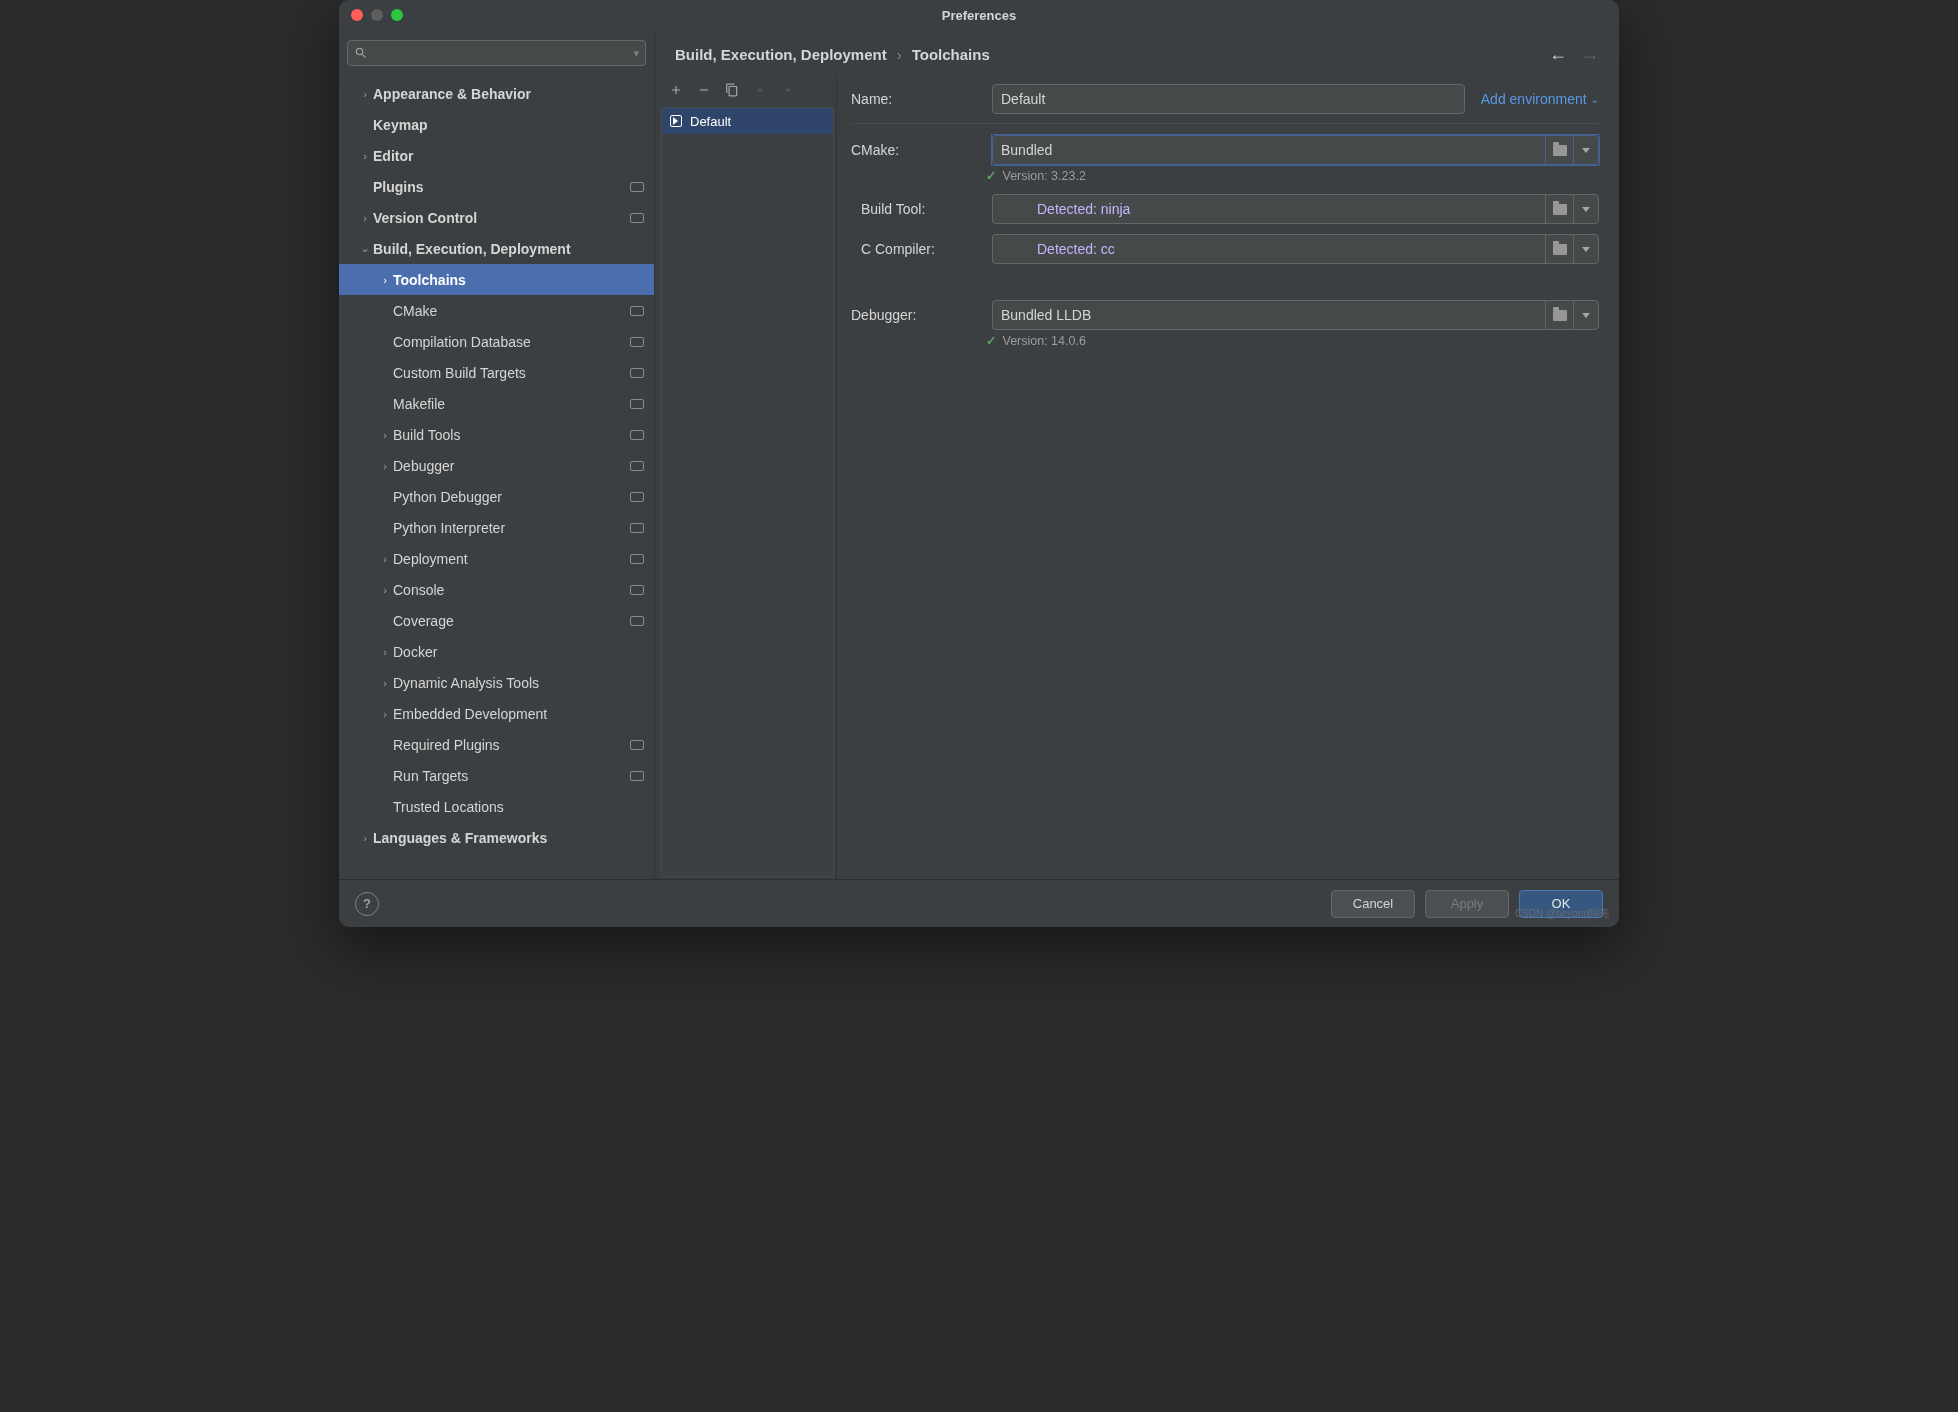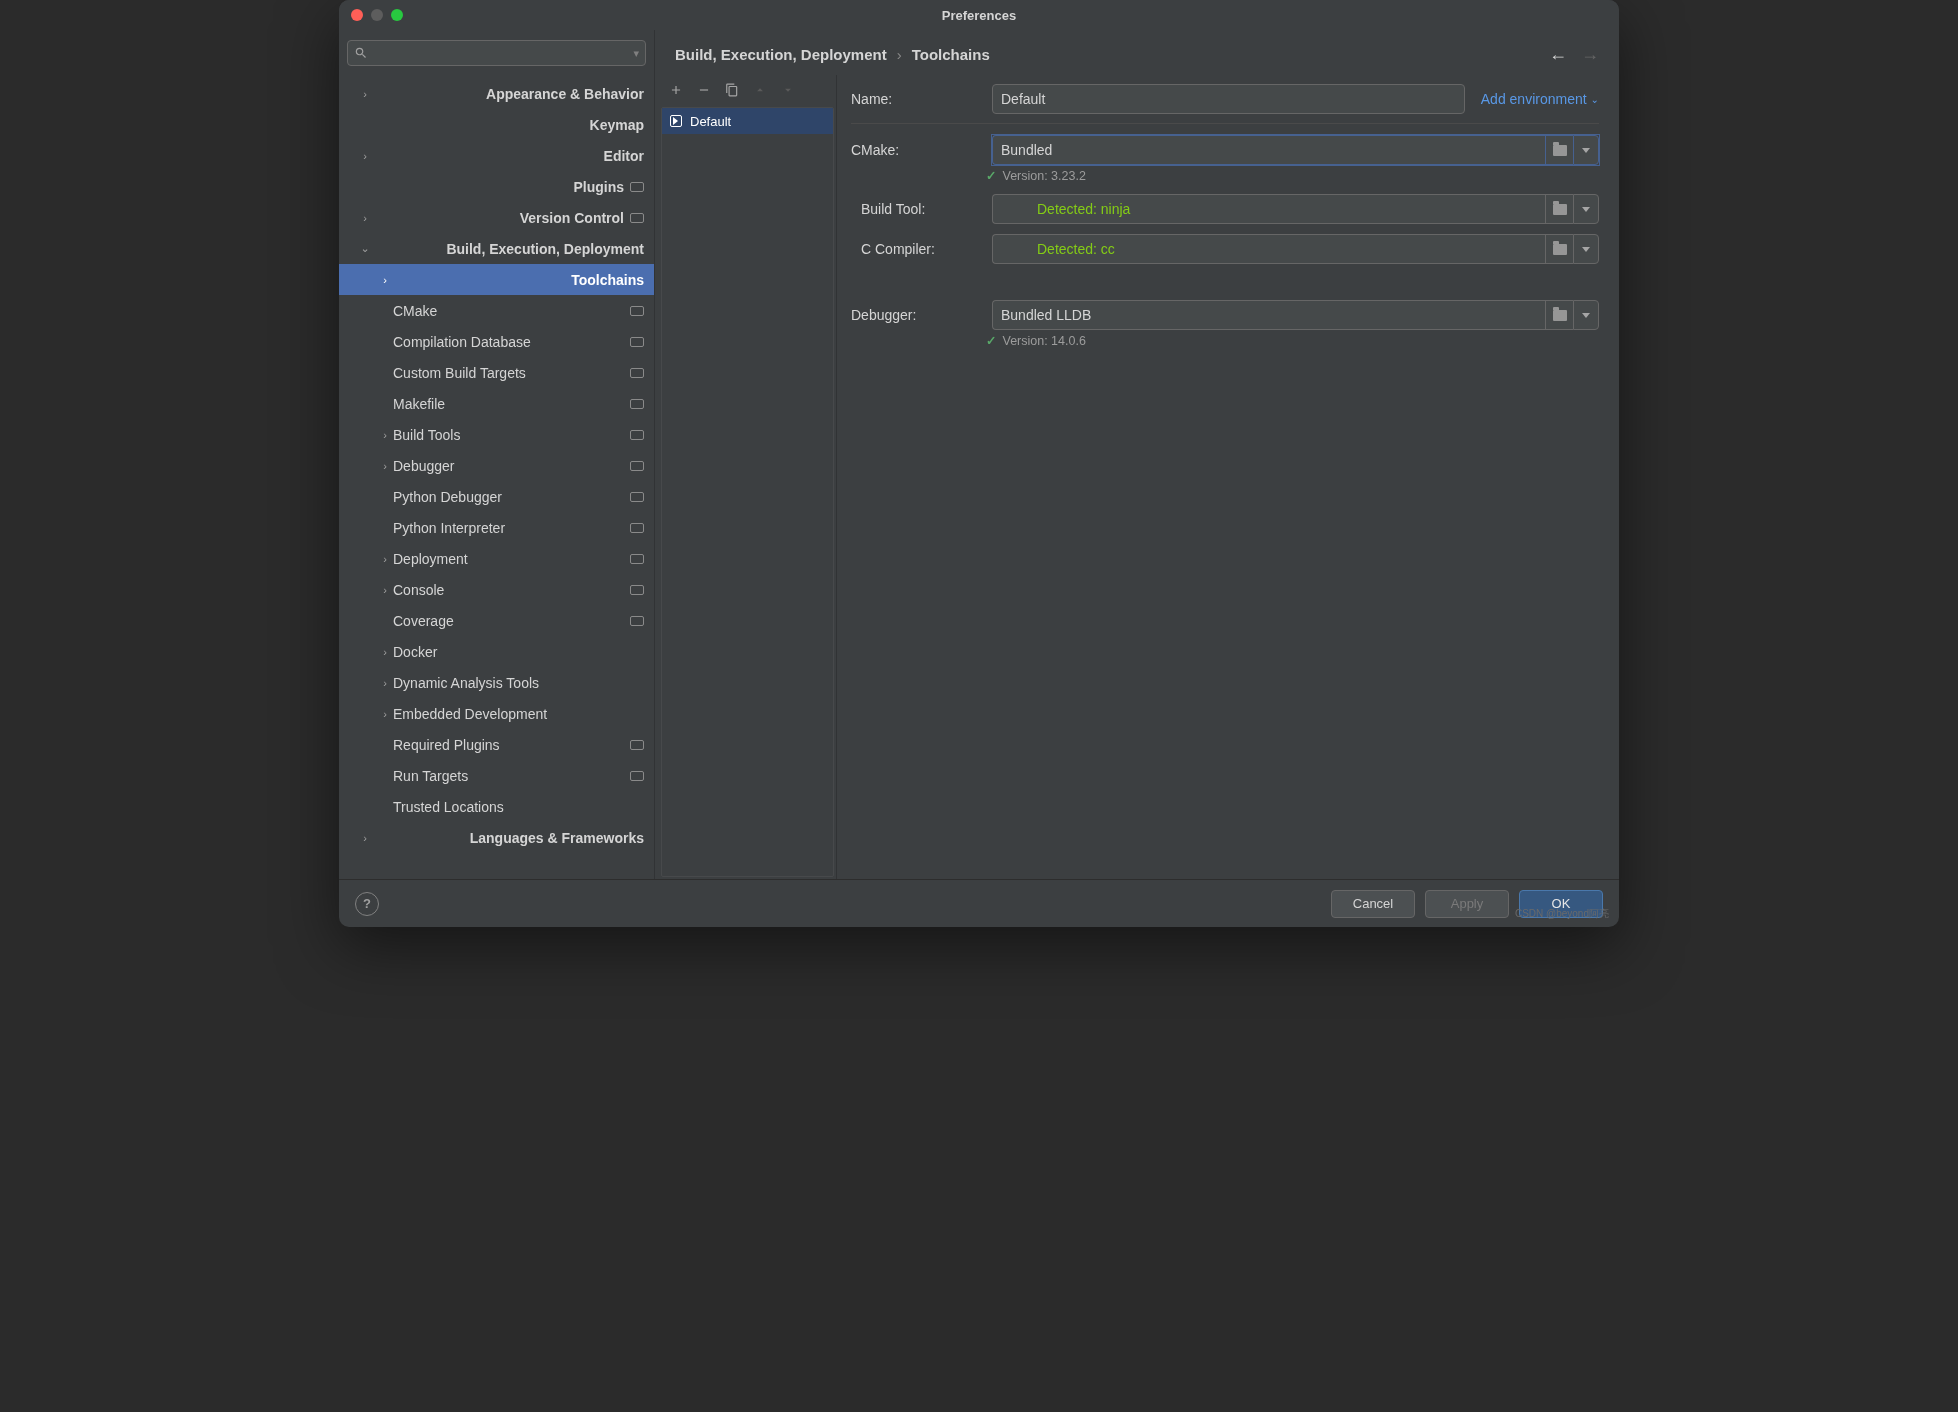--- a/index.html
+++ b/index.html
@@ -115,21 +115,21 @@
   }
   .tree-item.lvl0 { padding-left: 18px; }
   .tree-item.lvl1 { padding-left: 38px; }
   .tree-item .chev {
     width: 16px; flex-shrink: 0; text-align: center;
     color: #9f9f9f; font-size: 11px;
   }
   .tree-item.no-children .chev { visibility: hidden; }
   .tree-item .label { flex: 1; font-size: 14px; color: var(--text-bright); white-space: nowrap; overflow: hidden; text-overflow: ellipsis;}
   .tree-item .trailing-icon { width: 14px; height: 10px; border: 1.5px solid #8a8a8a; border-radius: 2px; margin-left: 6px;}
-  .tree-item.bold .label { font-weight: 600; text-align: right; }
+  .tree-item.bold .label { font-weight: 600; }
   .tree-item.selected { background: var(--highlight); }
   .tree-item.selected .label, .tree-item.selected .chev { color: #ffffff; }
 
   
   .content {
     flex: 1;
     display: flex;
     flex-direction: column;
     overflow: hidden;
   }
@@ -226,21 +226,21 @@
     border: 1px solid var(--input-border);
     border-right: none;
     border-radius: 4px 0 0 4px;
     display: flex;
     align-items: center;
     padding: 0 8px;
     color: var(--text-bright);
     font-size: 14px;
     gap: 6px;
   }
-  .combo .main.placeholder { color: #84cc16; padding-left: 44px; }
+  .combo .main.placeholder { color: #c4b5fd; padding-left: 44px; }
   .combo.focused .main, .combo.focused .browse, .combo.focused .drop { border-color: var(--field-focus); border-width:1px;}
   .combo.focused { outline: 1px solid var(--field-focus); border-radius:0;}
   .combo .browse {
     width: 28px;
     background: var(--input-bg);
     border: 1px solid var(--input-border);
     border-right: none;
     display: flex; align-items: center; justify-content: center;
   }
   .combo .drop {

